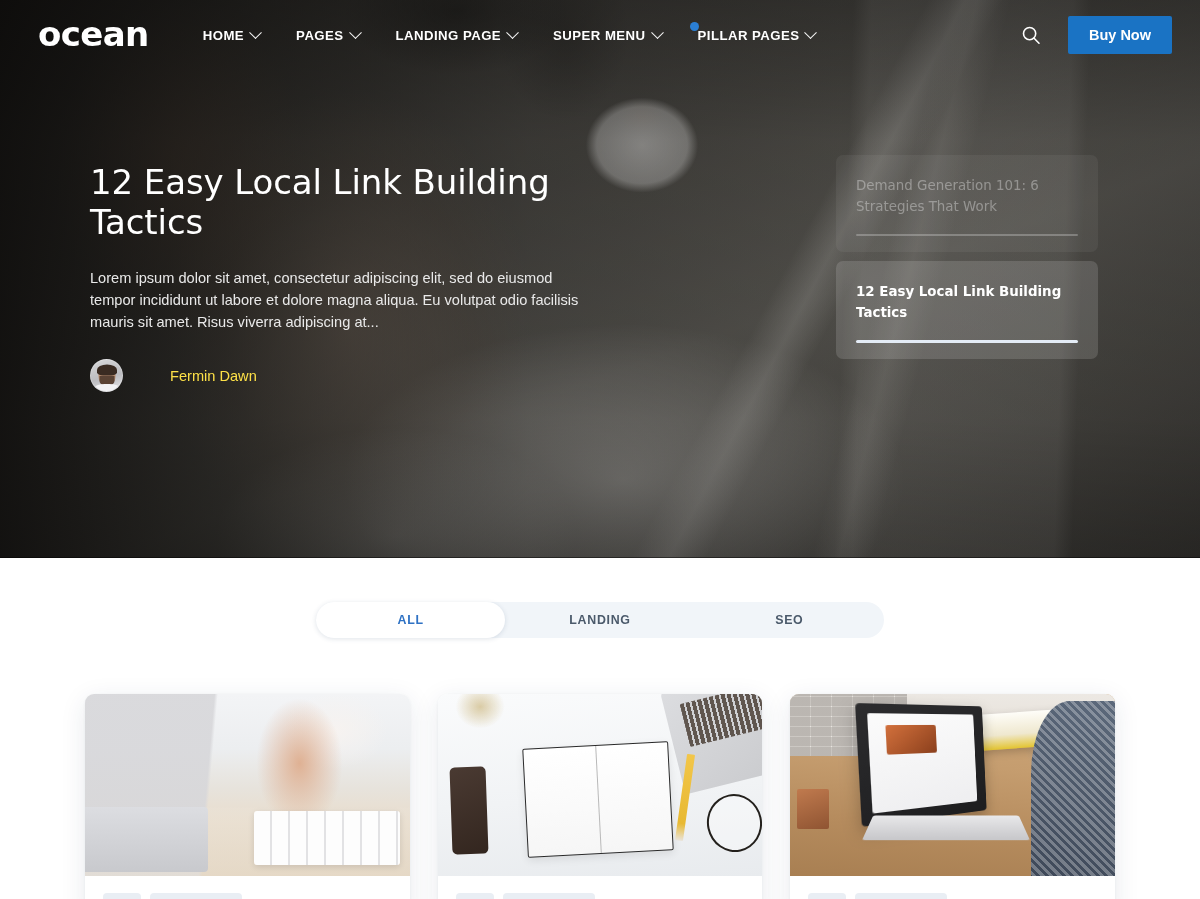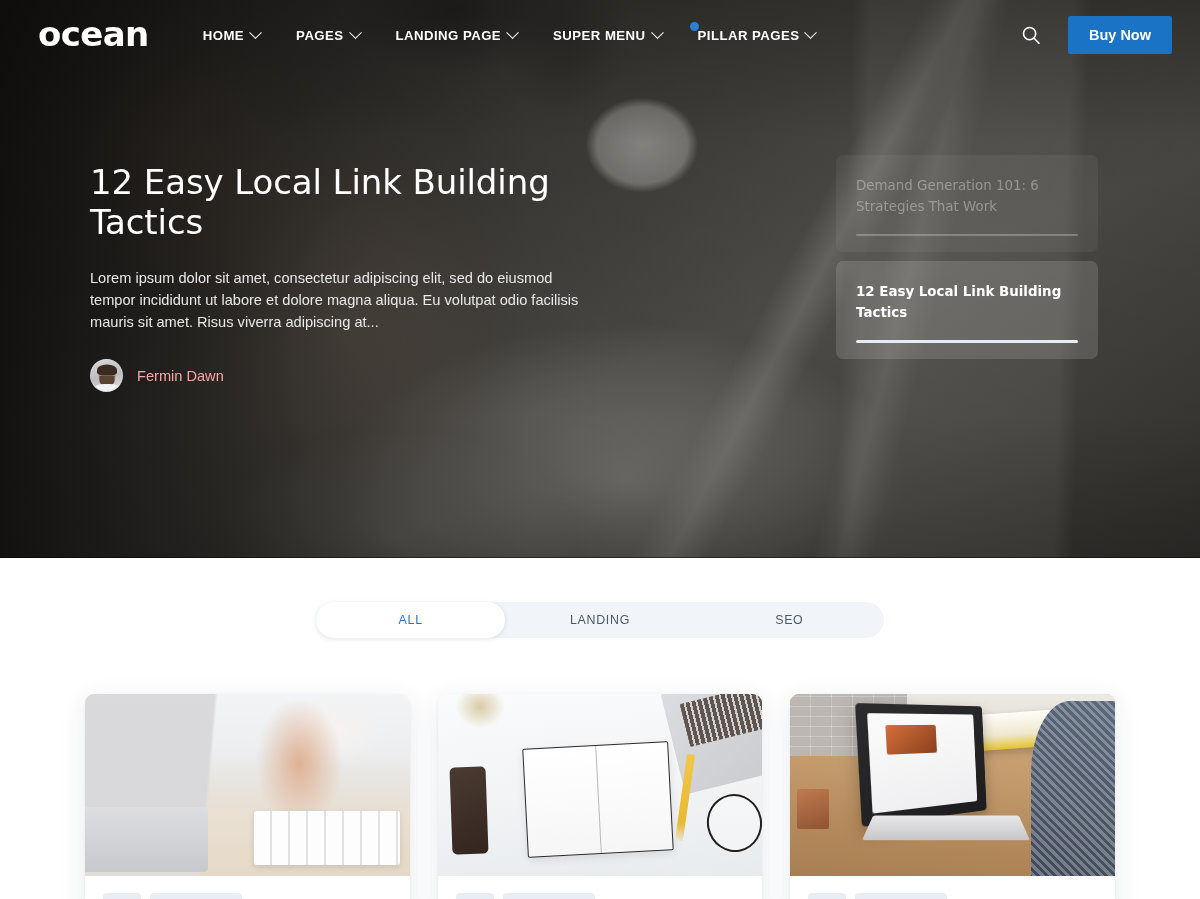--- a/index.html
+++ b/index.html
@@ -136,21 +136,21 @@
   .avatar .beard {
     position:absolute; left:50%; top:68%; transform:translate(-50%,-50%);
     width: 15px; height: 10px; border-radius: 0 0 50% 50%;
     background: #4a362a; opacity:.85;
   }
   .avatar .body {
     position:absolute; left:50%; bottom:-3px; transform:translateX(-50%);
     width: 26px; height: 10px; border-radius: 42% 42% 0 0;
     background: #f2f2f4;
   }
-  .author-name { color: #fca5a5; font-size: 14.6px; }
+  .author-name { color: #fde047; font-size: 14.6px; margin-left: 33px; }
   .read-more {
     margin-top: 24px;
     display: inline-block;
     background: #1a73c4; color: #fff;
     font-size: 14.8px; font-weight: 700;
     padding: 14px 28px; border-radius: 5px;
     border: none; cursor: pointer;
     font-family: "Liberation Sans", sans-serif;
   }
 
@@ -185,21 +185,21 @@
   .tabs {
     display: flex; align-items: center;
     background: #f1f5f9;
     border-radius: 30px;
     height: 36px; width: 568px;
     padding: 0;
   }
   .tab {
     flex: 1; height: 36px;
     display: flex; align-items: center; justify-content: center;
-    font-size: 12.4px; font-weight: 400; letter-spacing: .7px;
+    font-size: 12.4px; font-weight: 700; letter-spacing: .7px;
     color: #4b5a6b; cursor: pointer;
     border-radius: 30px;
   }
   .tab.active {
     background: #ffffff; color: #2f72c4;
     box-shadow: 0 1px 5px rgba(36,62,99,.14);
   }
 
   
   .grid {

